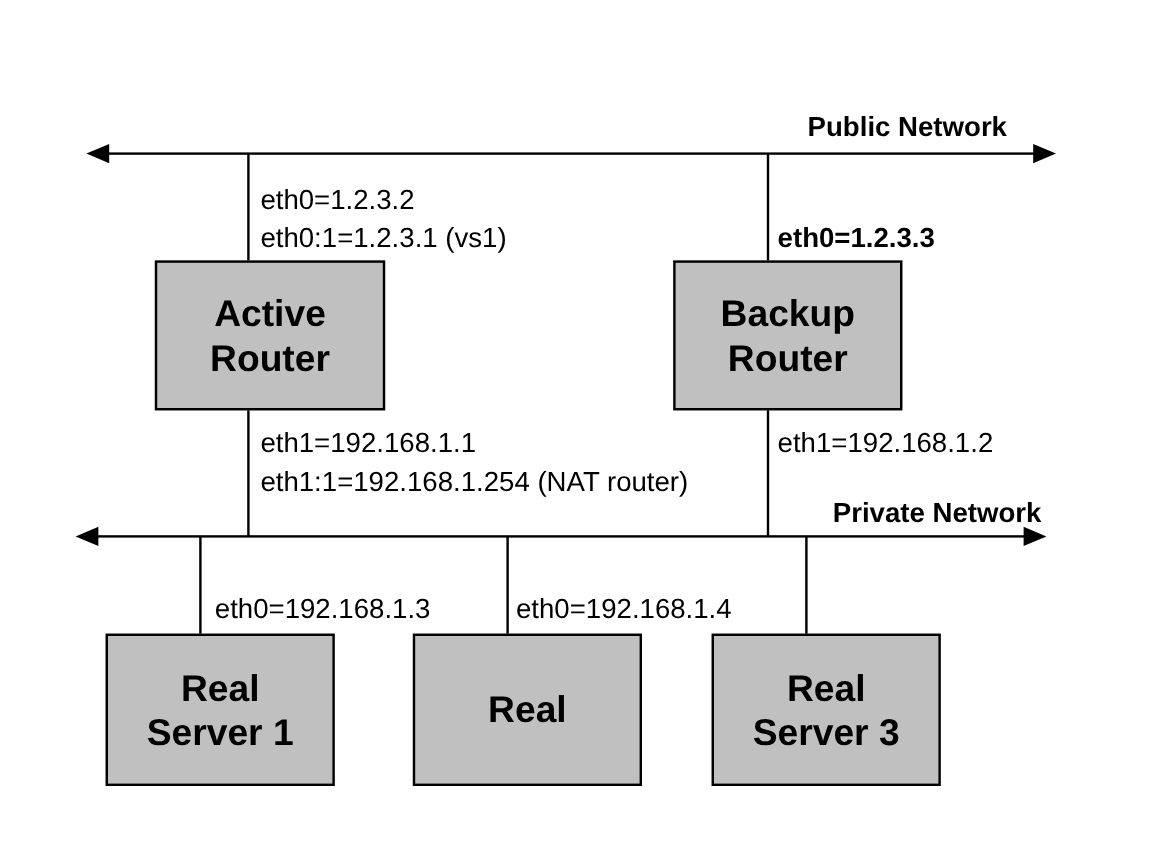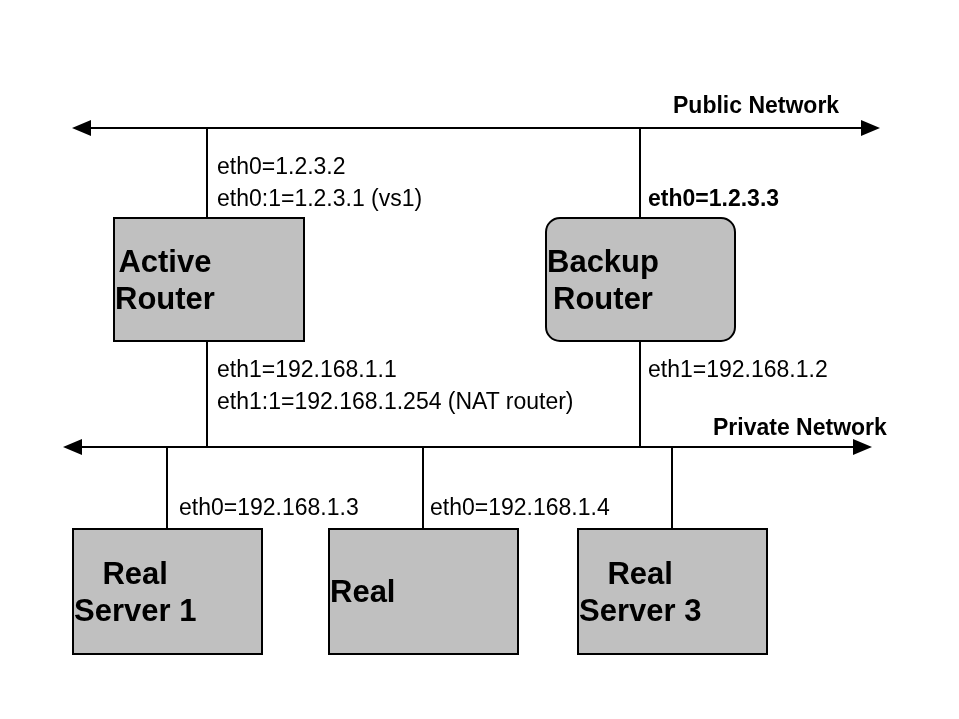--- a/index.html
+++ b/index.html
@@ -42,35 +42,36 @@
   #conn-server2 { left: 422px; top: 447px; height: 82px; }
   #conn-server3 { left: 671px; top: 447px; height: 82px; }
 
   
   .node {
     position: absolute;
     background: var(--box-fill);
     border: 2px solid var(--box-border);
     display: flex;
     align-items: center;
-    justify-content: flex-start;
+    justify-content: center;
     text-align: center;
+    margin-left: 16px;
   }
   .node-label { font-weight: bold; font-size: 31px; line-height: 37px; }
   .node-label span { display: block; }
   #node-active-router { left: 113px; top: 217px; width: 192px; height: 125px; }
-  #node-backup-router { left: 545px; top: 217px; width: 191px; height: 125px; border-radius: 15px; }
+  #node-backup-router { left: 545px; top: 217px; width: 191px; height: 125px; }
   #node-real-server-1 { left: 72px;  top: 528px; width: 191px; height: 127px; }
   #node-real-server-2 { left: 328px; top: 528px; width: 191px; height: 127px; }
   #node-real-server-3 { left: 577px; top: 528px; width: 191px; height: 127px; }
 
   
   .net-label { position: absolute; font-weight: bold; font-size: 23px; white-space: nowrap; }
   #public-network-label  { left: 673px; top: 92px; }
-  #private-network-label { left: 713px; top: 414px; }
+  #private-network-label { left: 694px; top: 414px; }
 
   
   .if-label { position: absolute; font-size: 23px; line-height: 32px; white-space: nowrap; }
   #label-active-eth0-group { left: 217px; top: 150px; }
   #label-backup-eth0       { left: 648px; top: 182px; font-weight: bold; }
   #label-active-eth1-group { left: 217px; top: 353px; }
   #label-backup-eth1       { left: 648px; top: 353px; }
   #label-server1-eth0 { left: 179px; top: 491px; }
   #label-server2-eth0 { left: 430px; top: 491px; }
   #label-server3-eth0 { left: 681px; top: 491px; }

